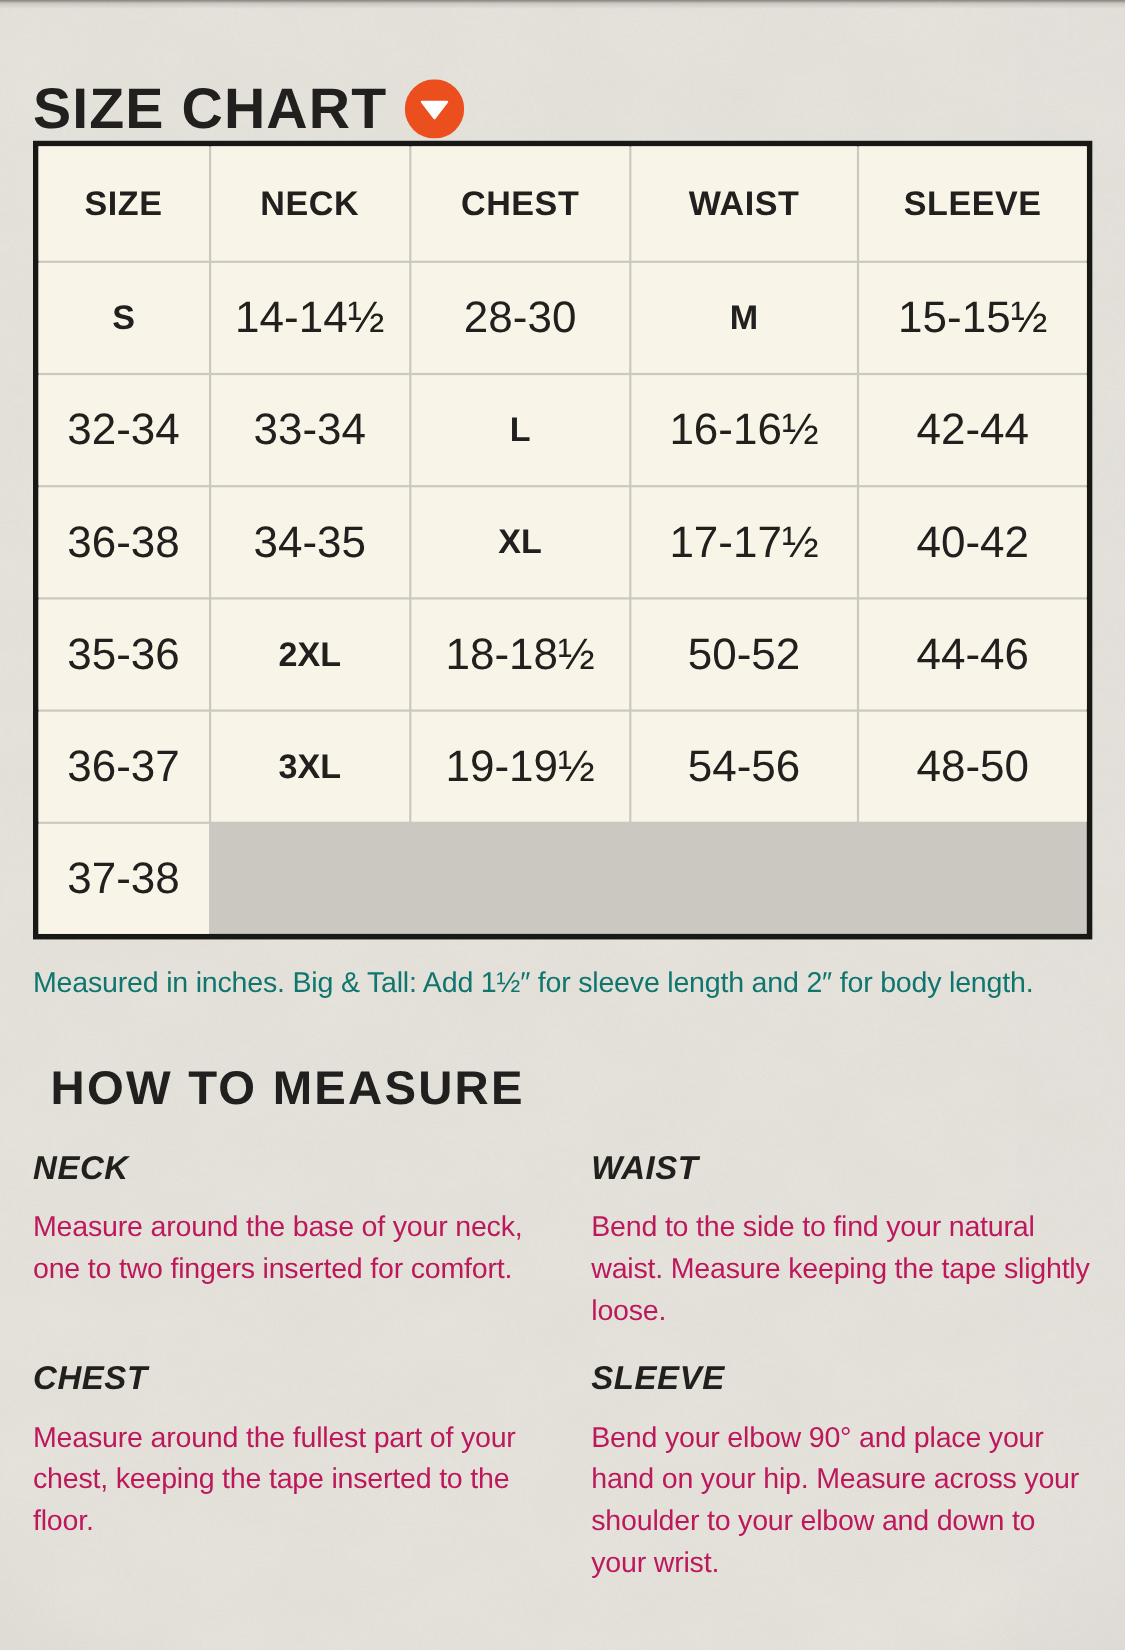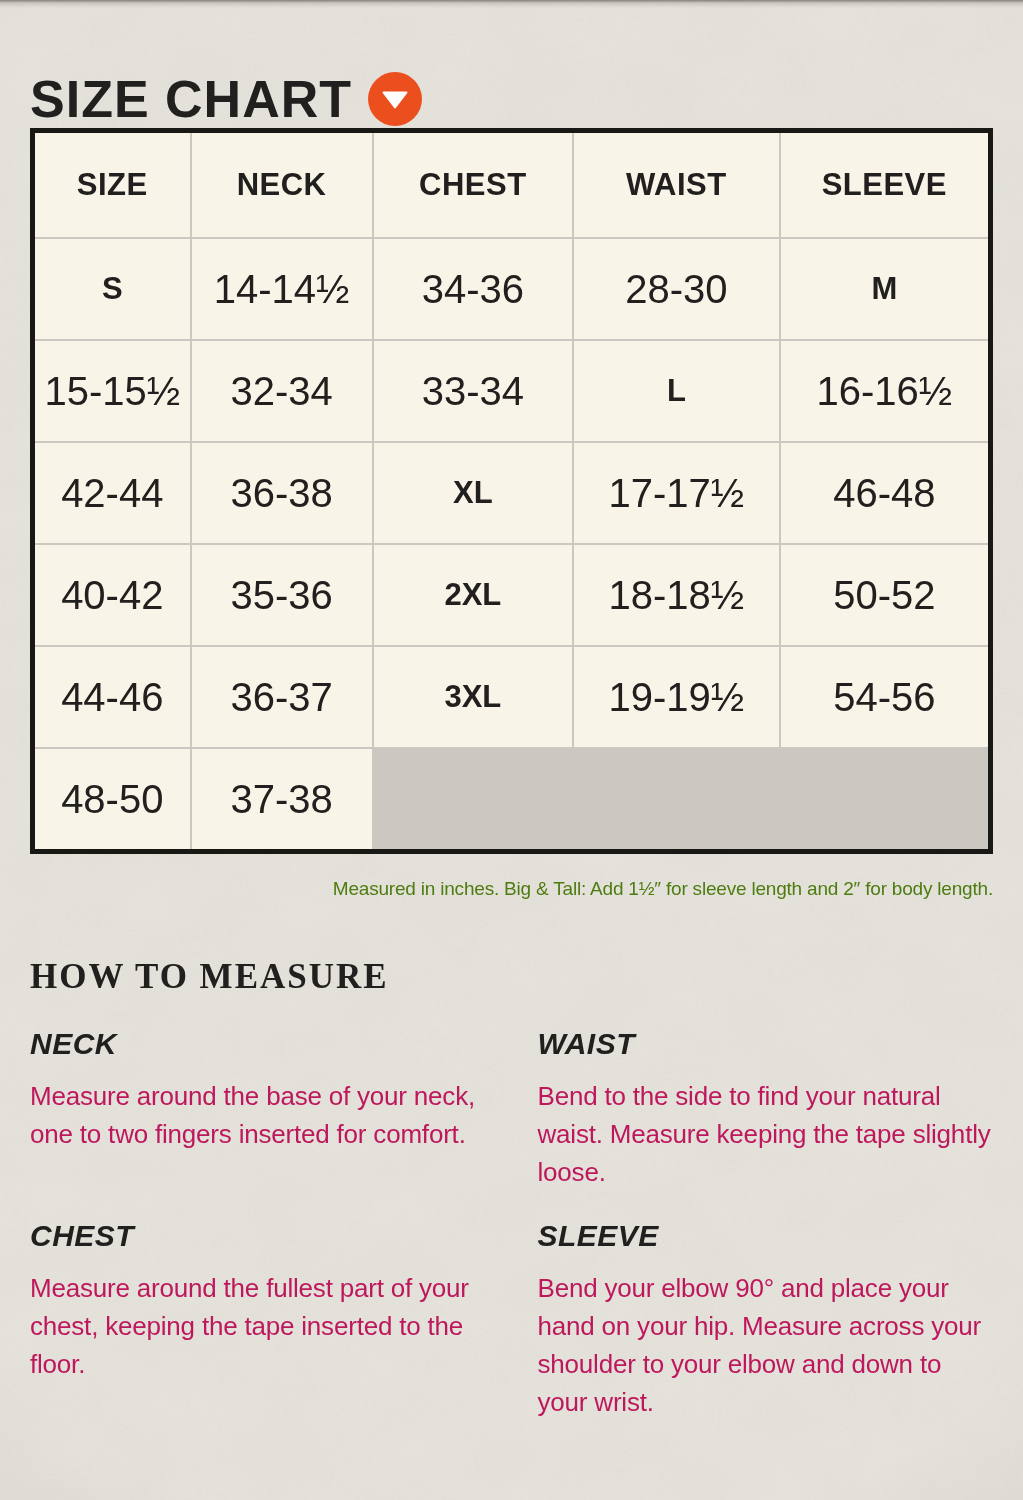--- a/index.html
+++ b/index.html
@@ -31,23 +31,23 @@
     gap:2px;
   }
   .cell{
     background:var(--cell,#f9f4e8);
     display:flex;align-items:center;justify-content:center;
     font-size:40px;
   }
   .cell.head{font-weight:bold;font-size:31px;letter-spacing:0.5px;}
   .cell.c-size{font-weight:bold;font-size:31px;}
 
-  .note{margin:24px 0 0;font-size:19px;letter-spacing:-0.2px;color:#4d7c0f;text-align:right;}
+  .note{margin:24px 0 0;font-size:26px;letter-spacing:-0.2px;color:#0f766e;}
 
-  .how-title{margin:56px 0 0;font-size:35px;font-weight:bold;letter-spacing:2px;line-height:1.2;font-family:Liberation Serif, serif;}
+  .how-title{margin:56px 16px 0;font-size:43px;font-weight:bold;letter-spacing:2px;line-height:1.2;}
 
   .how-grid{
     margin-top:28px;
     display:grid;grid-template-columns:1fr 1fr;
     column-gap:52px;row-gap:26px;
   }
   .how-item h3{
     margin:0 0 16px;font-size:30px;font-weight:bold;font-style:italic;
     letter-spacing:0.5px;line-height:1.2;
   }
@@ -86,36 +86,35 @@
 
     <div class="size-table">
       <div class="cell head">SIZE</div>
       <div class="cell head">NECK</div>
       <div class="cell head">CHEST</div>
       <div class="cell head">WAIST</div>
       <div class="cell head">SLEEVE</div>
 
       <div class="cell c-size">S</div>
       <div class="cell">14-14½</div>
-      <div class="cell">34-36</div>
       <div class="cell">28-30</div>
 
       <div class="cell c-size">M</div>
       <div class="cell">15-15½</div>
       <div class="cell">32-34</div>
       <div class="cell">33-34</div>
 
       <div class="cell c-size">L</div>
       <div class="cell">16-16½</div>
       <div class="cell">42-44</div>
       <div class="cell">36-38</div>
+      <div class="cell">34-35</div>
 
       <div class="cell c-size">XL</div>
       <div class="cell">17-17½</div>
-      <div class="cell">46-48</div>
       <div class="cell">40-42</div>
       <div class="cell">35-36</div>
 
       <div class="cell c-size">2XL</div>
       <div class="cell">18-18½</div>
       <div class="cell">50-52</div>
       <div class="cell">44-46</div>
       <div class="cell">36-37</div>
 
       <div class="cell c-size">3XL</div>

